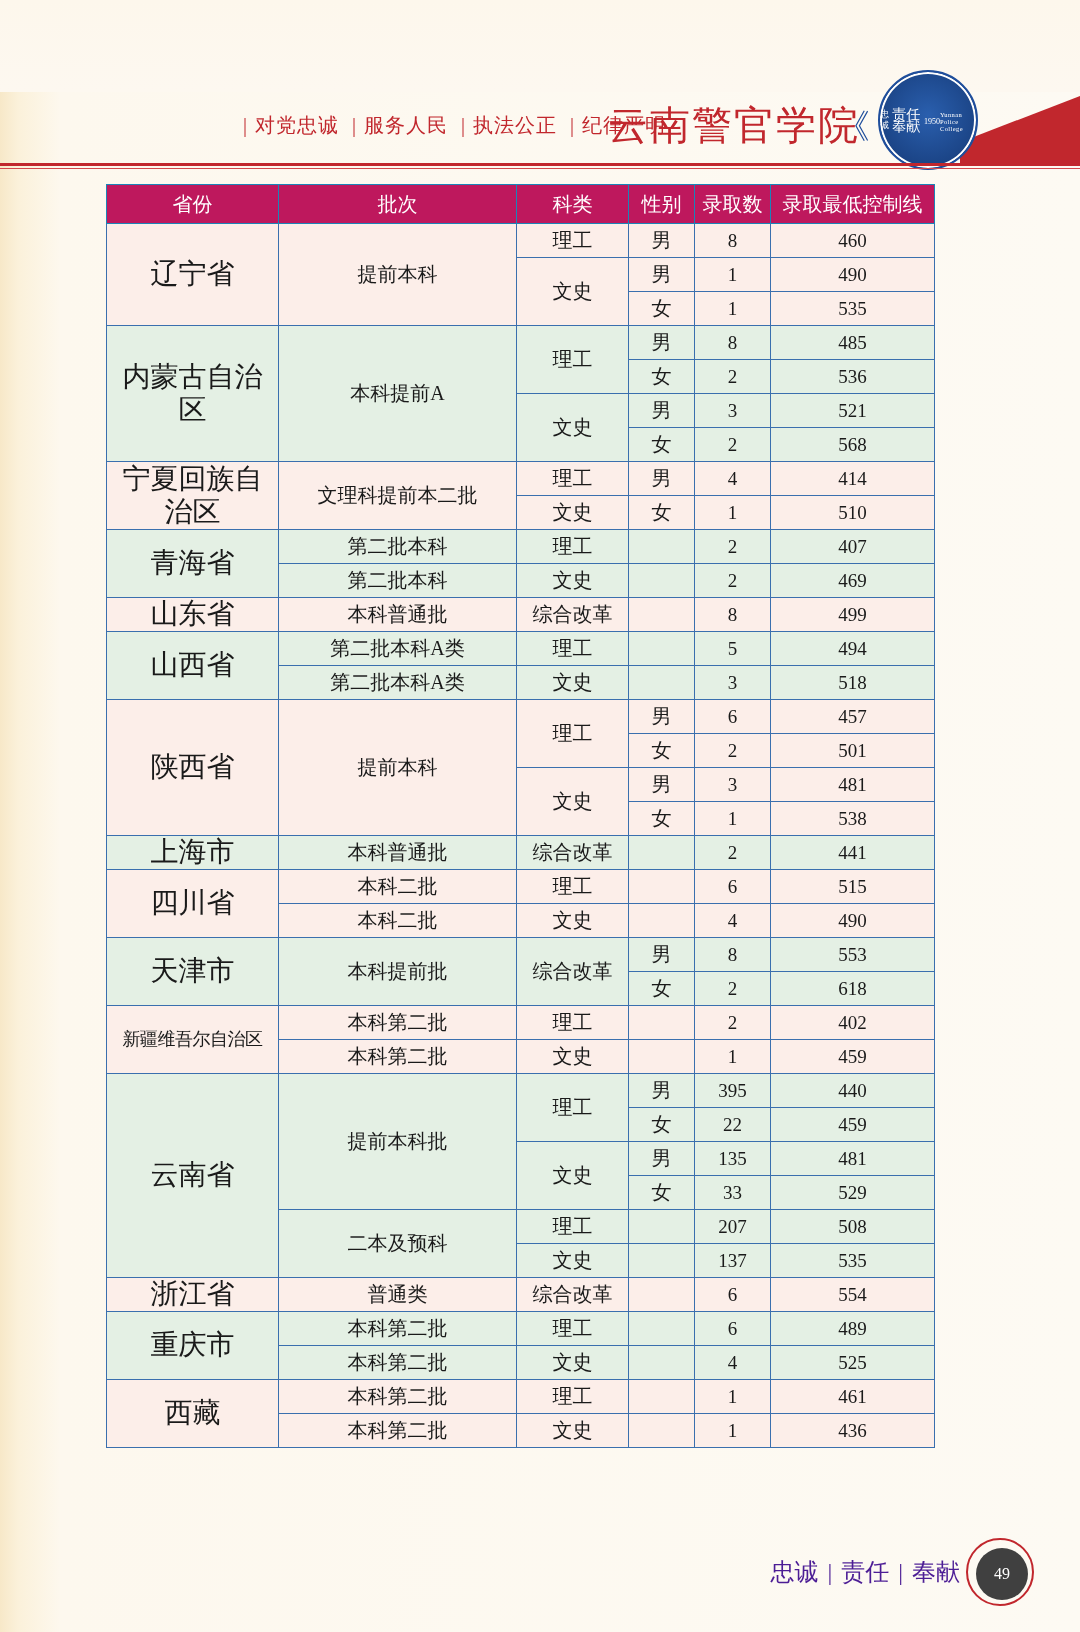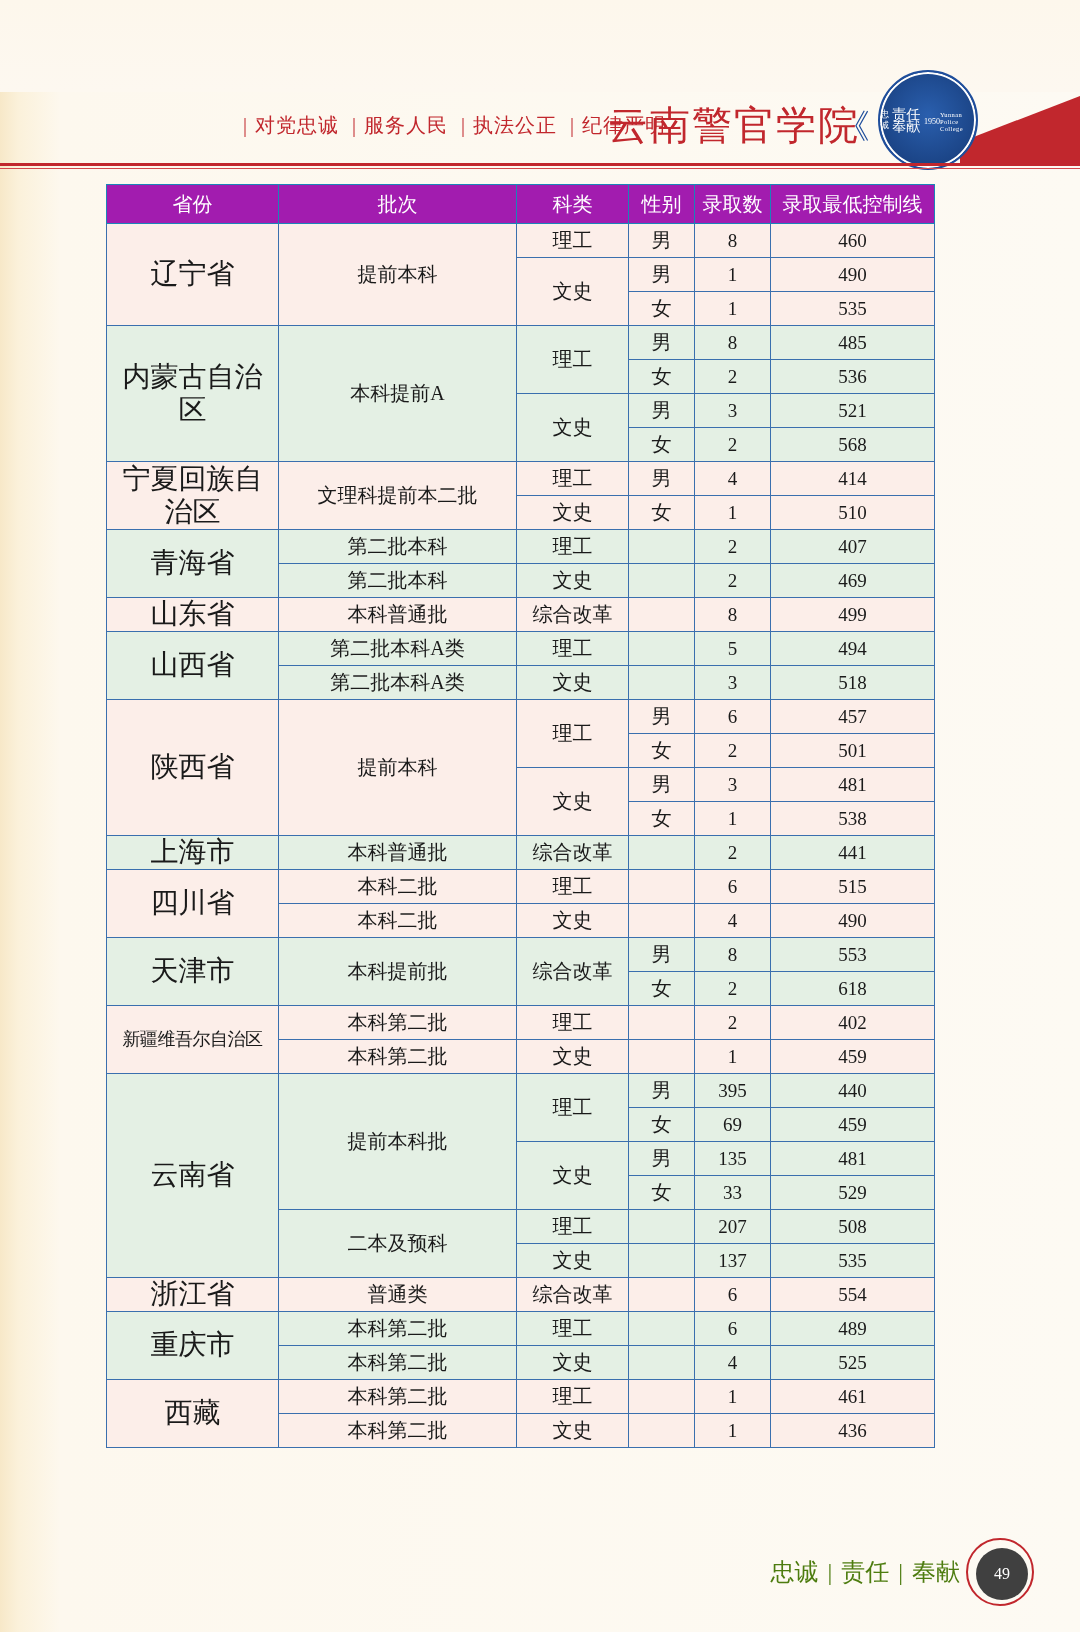--- a/index.html
+++ b/index.html
@@ -85,40 +85,40 @@
   th, td {
     border:1px solid #3a6fae;
     text-align:center;
     font-size:19px;
     color:#1a1a1a;
     height:33px;
     padding:0 2px;
     line-height:1.15;
   }
   thead th {
-    background:#a21caf;
+    background:#be185d;
     color:#ffffff;
     font-size:20px;
     height:38px;
     border-color:#1b84b8;
     font-weight:400;
   }
   tbody tr.band-a td { background:#fceee9; }
   tbody tr.band-b td { background:#e4f0e4; }
   td.prov, td.batch, td.sub, td.sex { font-size:20px; }
   td.prov { font-size:28px; }
   td.narrow-prov { font-size:18px; letter-spacing:-0.5px; }
 
   
   .footer {
     position:absolute; left:0; bottom:0; width:1080px; height:120px;
   }
   .footer-words {
     position:absolute; right:120px; bottom:44px;
-    font-size:24px; color:#4d7c0f; white-space:nowrap;
+    font-size:24px; color:#4c1d95; white-space:nowrap;
   }
   .footer-words .sep { margin:0 9px; }
   .page-num {
     position:absolute; right:52px; bottom:32px;
     width:52px; height:52px; border-radius:50%;
     background:#404040; color:#ffffff;
     display:flex; align-items:center; justify-content:center;
     font-size:16px;
   }
   .page-num-ring {
@@ -351,21 +351,21 @@
         <tr class="band-b">
           <td class="prov" rowspan="6">云南省</td>
           <td class="batch" rowspan="4">提前本科批</td>
           <td class="sub" rowspan="2">理工</td>
           <td class="sex">男</td>
           <td class="num">395</td>
           <td class="line">440</td>
         </tr>
         <tr class="band-b">
           <td class="sex">女</td>
-          <td class="num">69</td>
+          <td class="num">22</td>
           <td class="line">459</td>
         </tr>
         <tr class="band-b">
           <td class="sub" rowspan="2">文史</td>
           <td class="sex">男</td>
           <td class="num">135</td>
           <td class="line">481</td>
         </tr>
         <tr class="band-b">
           <td class="sex">女</td>

